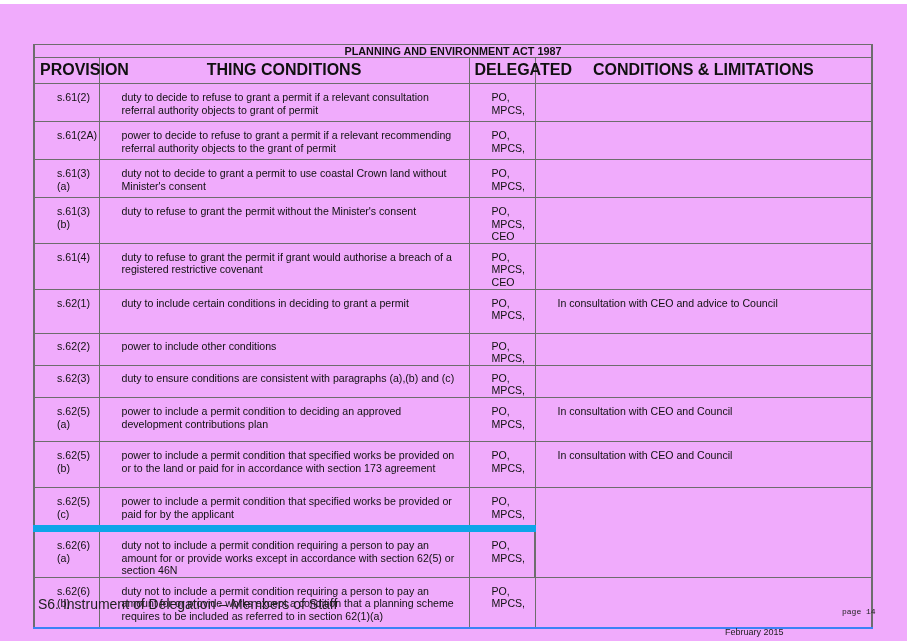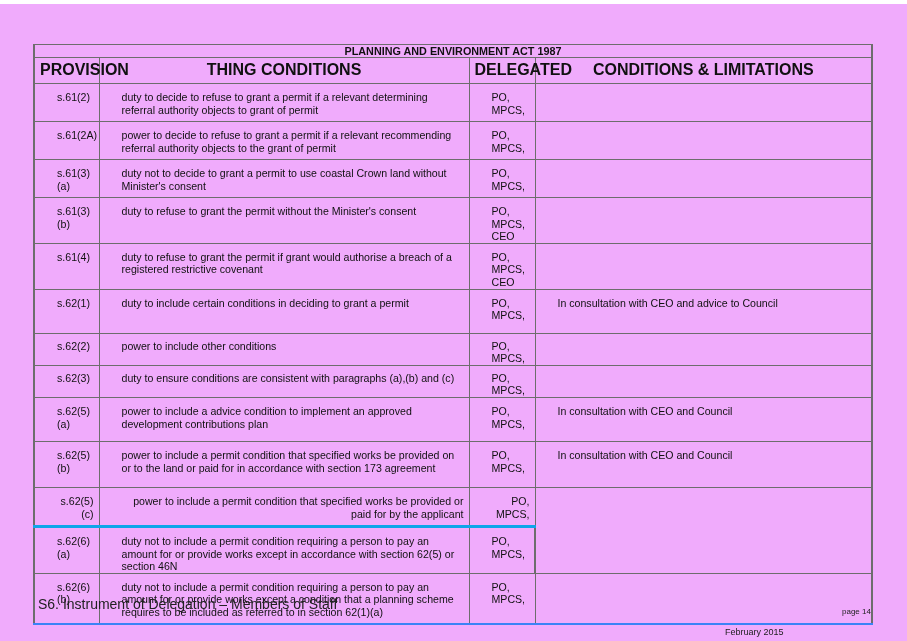--- a/index.html
+++ b/index.html
@@ -61,22 +61,22 @@
     }
     .col-prov { width: 65px; }
     .col-thing { width: 370px; }
     .col-del { width: 66px; }
     .col-cond { width: auto; }
     td.del { padding-left: 9px; }
     tr.r-std td { height: 30px; }
     tr.r-short td { height: 20px; padding-top: 6px; margin-left: 35px; }
     tr.r-tall td { height: 36px; margin-top: 34px; }
     tr.r-tall2 td { height: 38px; }
-    tr.r-merge-top td.nob { border-bottom: 1px solid #f9a8d4; text-align: right; }
-    tr.r-merge-bot td.not { border-top: 3px solid #0ea5e9; }
+    tr.r-merge-top td.nob { border-bottom: 6px solid #f9a8d4; }
+    tr.r-merge-bot td.not { border-top: 7px solid #0ea5e9; }
     tr.r-last td { height: 42px; border-bottom: 2px solid #3b82f6; }
     table.deleg tr td:first-child, table.deleg tr th:first-child { border-left: 2px solid #6d6d6d; }
     table.deleg tr td:last-child, table.deleg tr th:last-child { border-right: 2px solid #6d6d6d; }
     .footer-left {
       position: absolute;
       left: 38px;
       top: 592px;
       font-size: 14px;
       color: #222;
     }
@@ -87,20 +87,21 @@
       font-size: 9px;
       color: #222;
       margin-top: 31px;
     }
     .footer-page {
       position: absolute;
       left: 842px;
       top: 603px;
       font-size: 8px;
       color: #222;
+      font-family: Liberation Mono, monospace;
     }
   </style>
 </head>
 <body>
 
 <div class="page">
   <table class="deleg">
     <colgroup>
       <col class="col-prov">
       <col class="col-thing">
@@ -113,21 +114,21 @@
     </tr>
     <tr class="head-row">
       <th>PROVISION</th>
       <th>THING CONDITIONS</th>
       <th>DELEGATED</th>
       <th>CONDITIONS &amp; LIMITATIONS</th>
     </tr>
 
     <tr class="r-std">
       <td>s.61(2)</td>
-      <td>duty to decide to refuse to grant a permit if a relevant determining referral authority objects to grant of permit</td>
+      <td>duty to decide to refuse to grant a permit if a relevant consultation referral authority objects to grant of permit</td>
       <td class="del">PO, MPCS,</td>
       <td></td>
     </tr>
     <tr class="r-std">
       <td>s.61(2A)</td>
       <td>power to decide to refuse to grant a permit if a relevant recommending referral authority objects to the grant of permit</td>
       <td class="del">PO, MPCS,</td>
       <td></td>
     </tr>
     <tr class="r-std">
@@ -161,21 +162,21 @@
       <td></td>
     </tr>
     <tr class="r-short">
       <td>s.62(3)</td>
       <td>duty to ensure conditions are consistent with paragraphs (a),(b) and (c)</td>
       <td class="del">PO, MPCS,</td>
       <td></td>
     </tr>
     <tr class="r-tall">
       <td>s.62(5)(a)</td>
-      <td>power to include a advice condition to implement an approved development contributions plan</td>
+      <td>power to include a permit condition to deciding an approved development contributions plan</td>
       <td class="del">PO, MPCS,</td>
       <td>In consultation with CEO and Council</td>
     </tr>
     <tr class="r-tall2">
       <td>s.62(5)(b)</td>
       <td>power to include a permit condition that specified works be provided on or to the land or paid for in accordance with section 173 agreement</td>
       <td class="del">PO, MPCS,</td>
       <td>In consultation with CEO and Council</td>
     </tr>
     <tr class="r-std r-merge-top">

